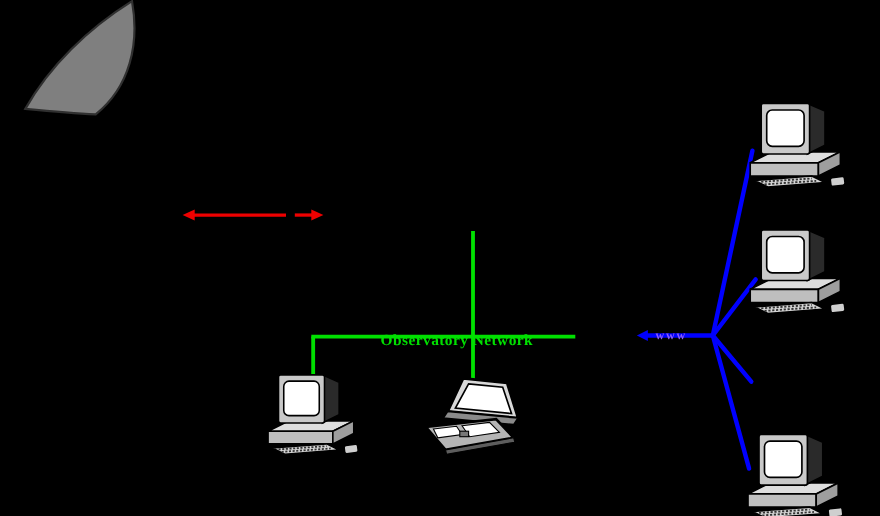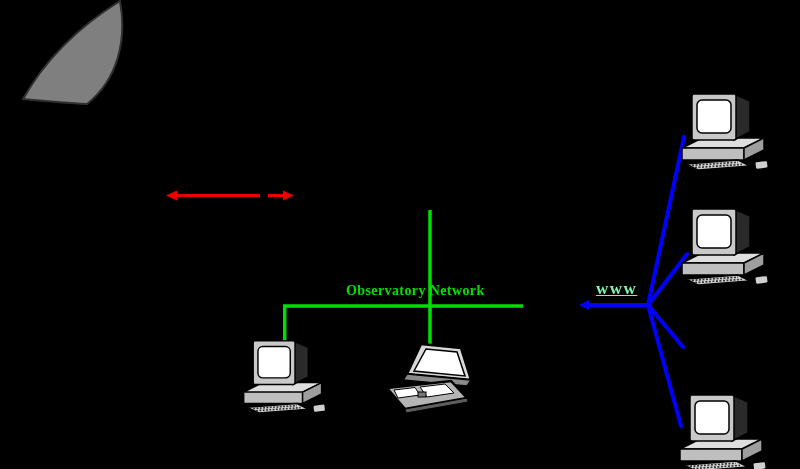--- a/index.html
+++ b/index.html
@@ -9,33 +9,33 @@
     background:#000;
     overflow:hidden;
     font-family:"Liberation Serif", serif;
   }
   .stage svg{position:absolute;left:0;top:0;}
   .lbl{
     position:absolute;
     font-weight:bold;
     white-space:nowrap;
     user-select:none;
+    margin-top:20px;
   }
   .lbl-green{
     left:346px;top:283px;
     font-size:14px;
     letter-spacing:0.4px;
     color:#00e000;
   }
   .lbl-blue{
     left:596px;top:279px;
-    font-size:17px;
+    font-size:11px;
     letter-spacing:1.5px;
-    color:#86efac;
-    text-decoration:underline;
+    color:#8b5cf6;
   }
 </style>
 </head>
 <body>
 
 <div class="stage">
 
   <svg width="800" height="469" viewBox="0 0 800 469">
     <defs>
 

